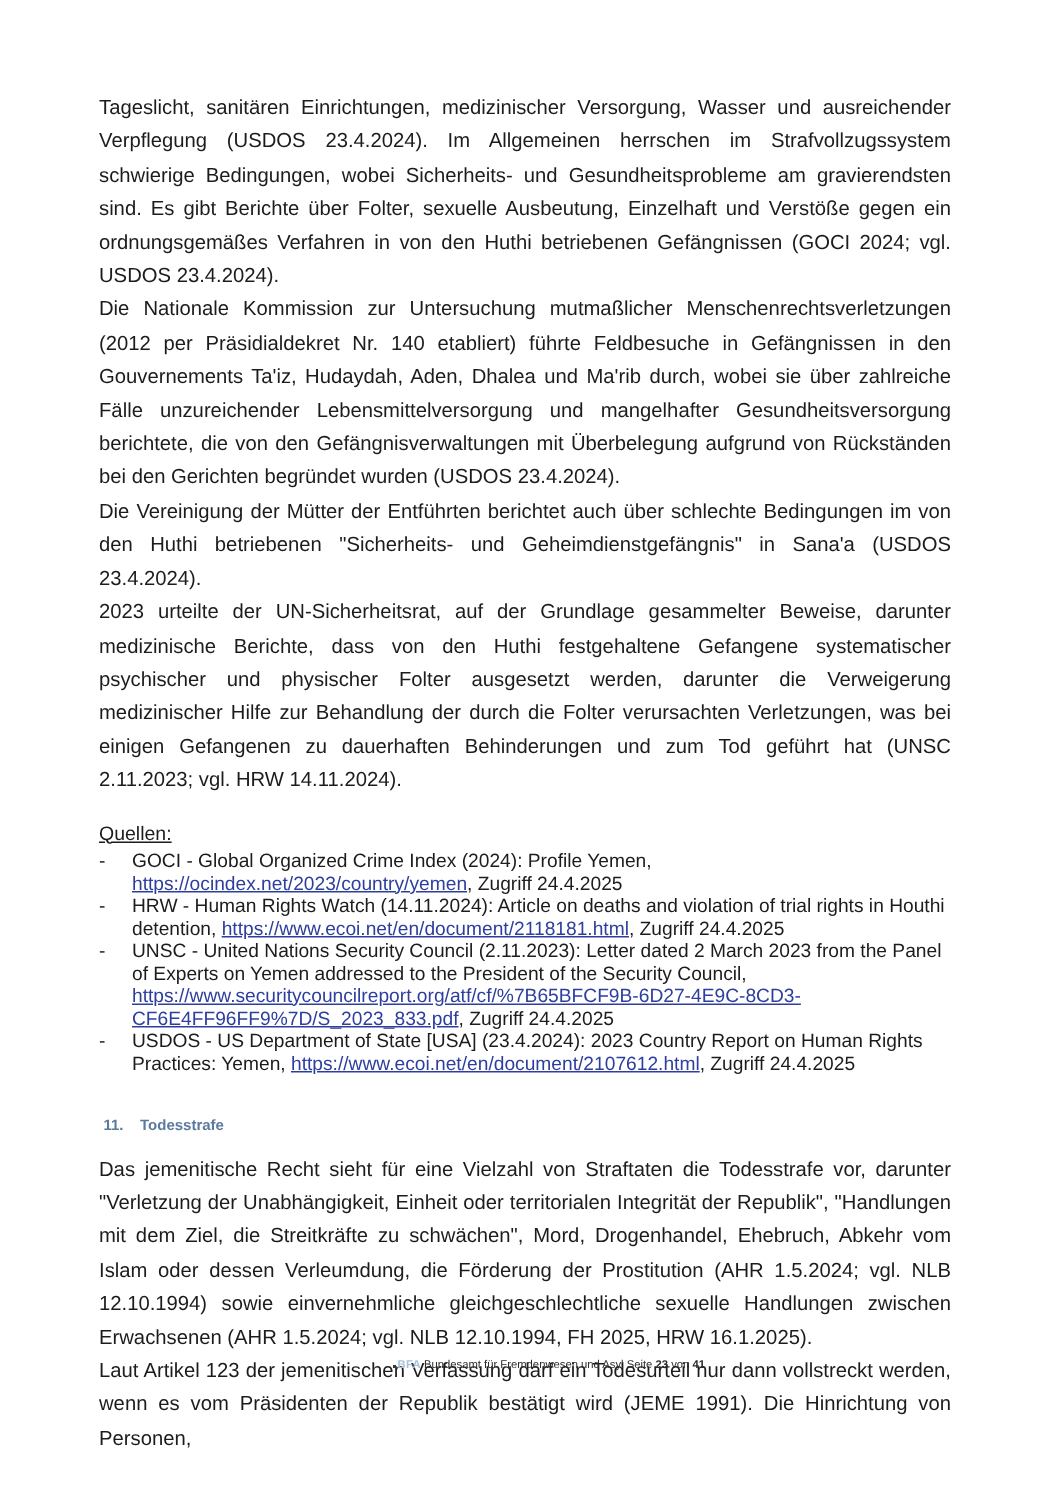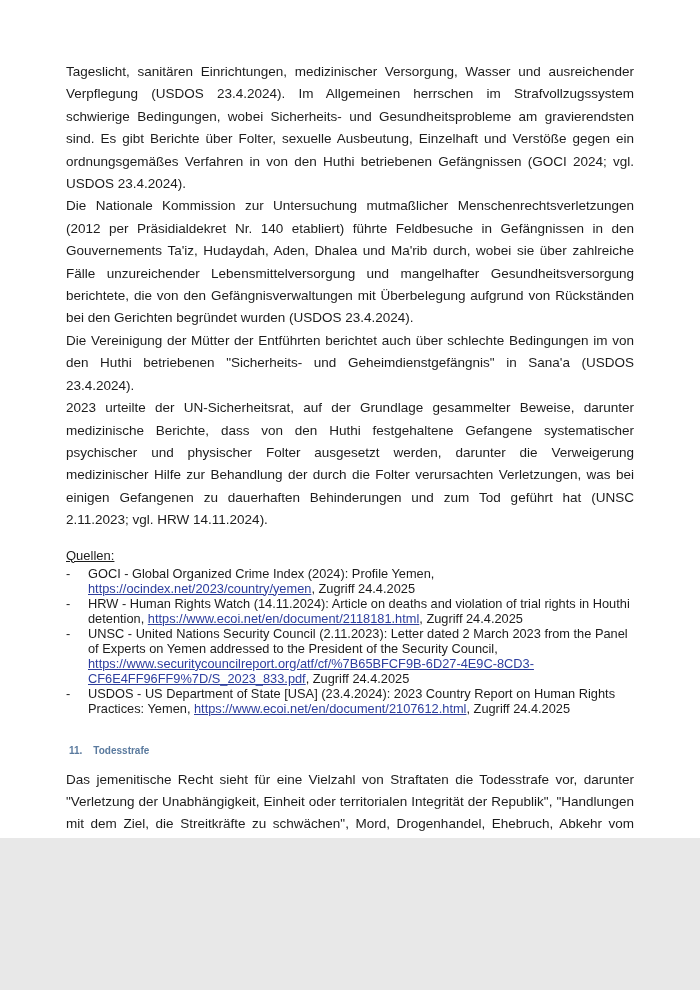--- a/index.html
+++ b/index.html
@@ -6,21 +6,21 @@
     --text-color:#1c1c1c;
     --link-color:#2d3e9e;
     --heading-color:#5a7a9e;
     --footer-logo-color:#a8c0d8;
     --page-bg:#ffffff;
   }
   *{box-sizing:border-box;margin:0;padding:0;}
   html,body{background:#e8e8e8;}
   .page{
     position:relative;
-    width:700px;height:838px;
+    width:700px;height:990px;
     background:var(--page-bg);
     margin:0 auto;
     font-family:"Liberation Sans", sans-serif;
     color:var(--text-color);
     overflow:hidden;
   }
   .content{
     position:absolute;
     left:66px;top:61px;
     width:568px;

